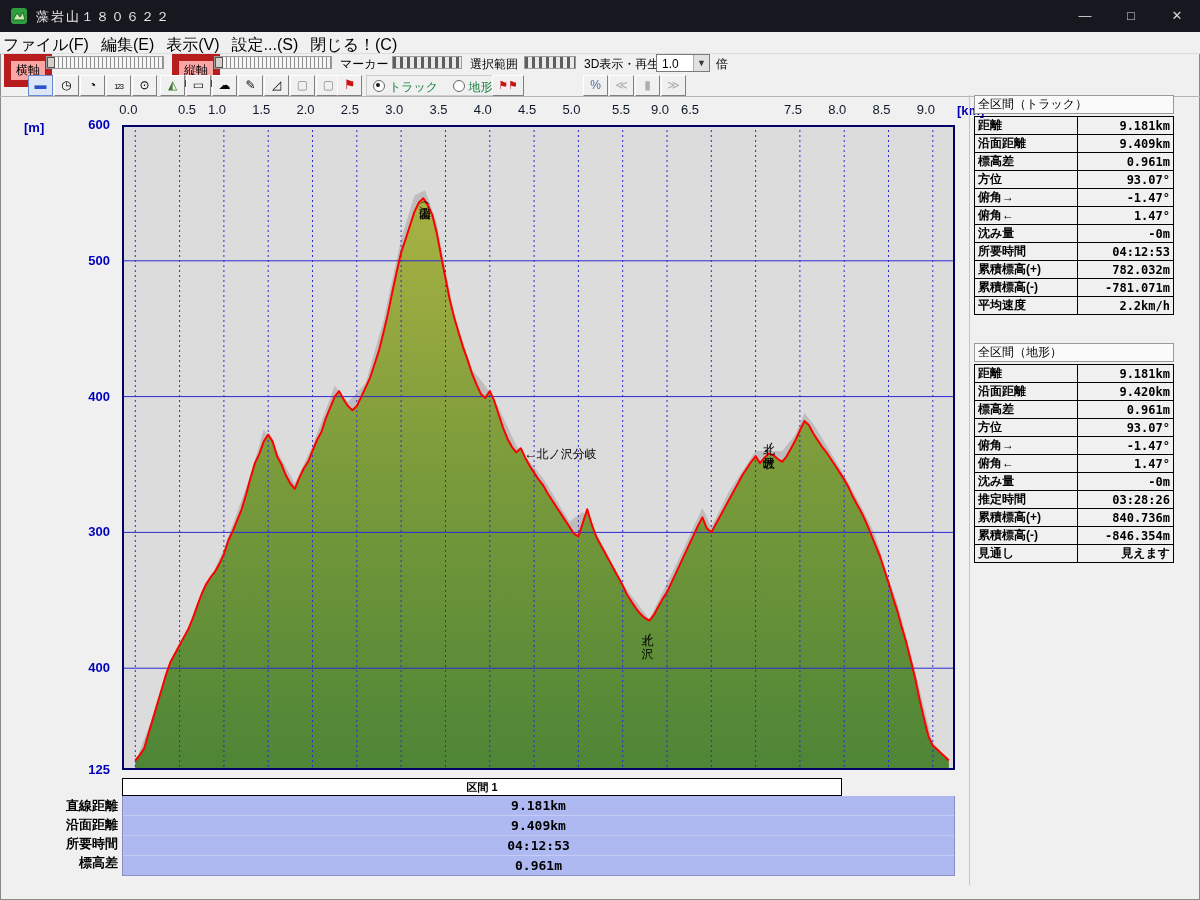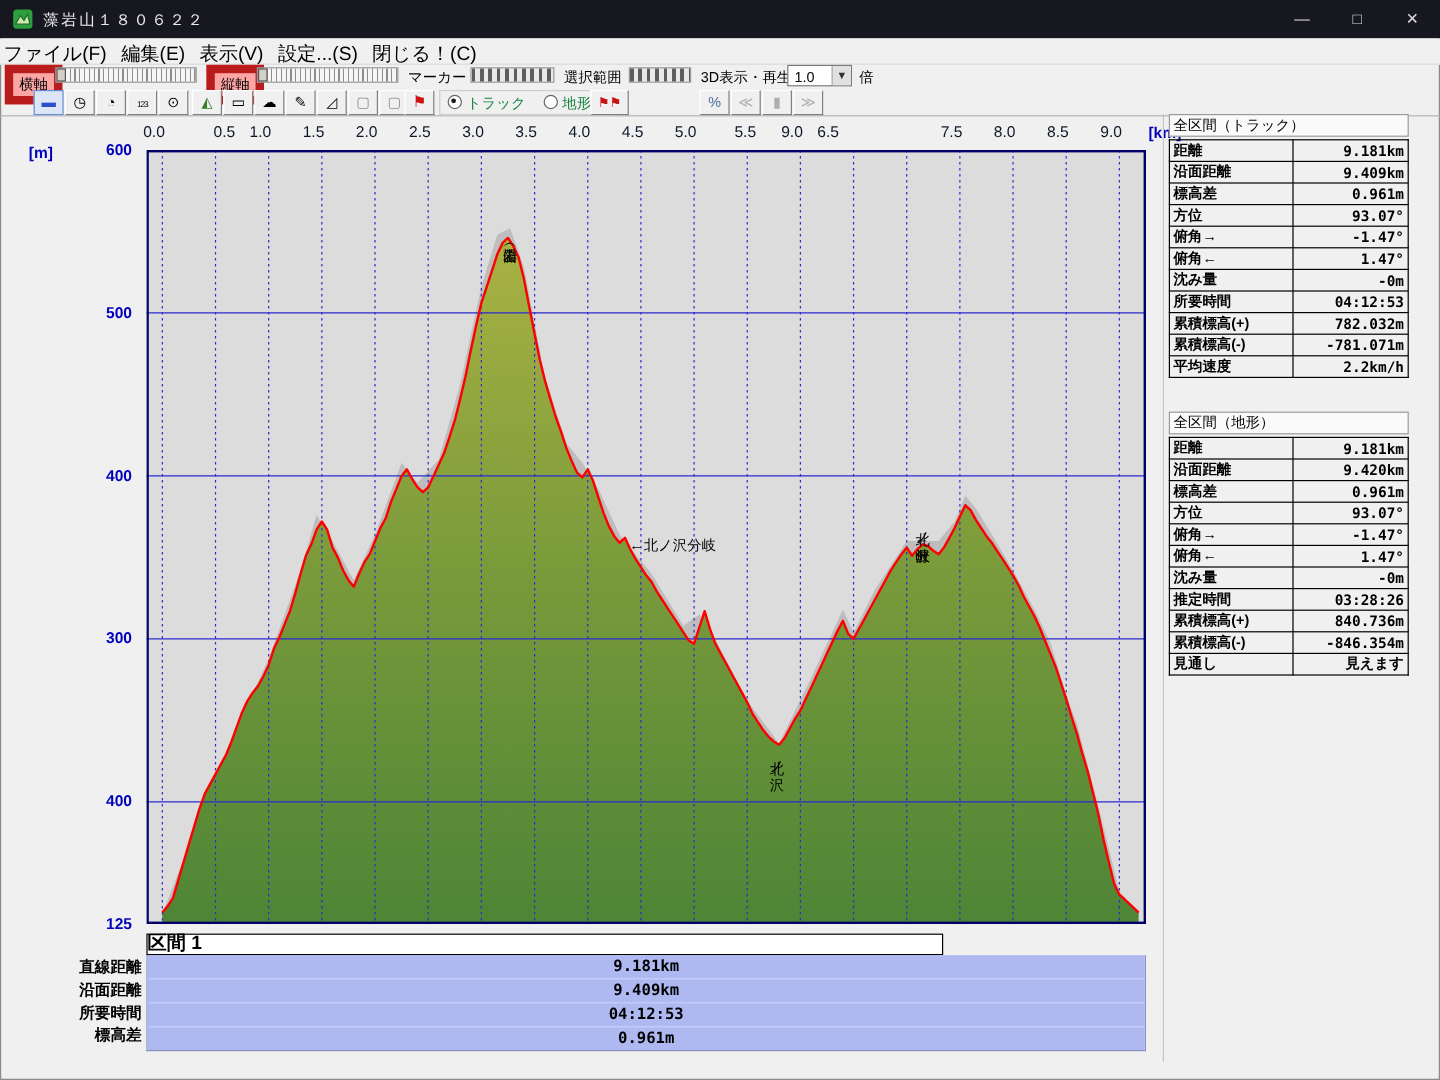--- a/index.html
+++ b/index.html
@@ -49,22 +49,22 @@
   #y-ticks{position:absolute;left:58px;top:125px;width:58px;height:645px}
   .y-tick{position:absolute;right:6px;width:52px;text-align:right;font-weight:bold;font-size:13px;color:#0000bb}
 
   
   #profile-svg{position:absolute;left:122px;top:125px}
   #annotations{position:absolute;left:122px;top:125px;width:833px;height:645px;pointer-events:none}
   .ann{position:absolute;font-size:12px;color:#000;white-space:nowrap}
   .v-above,.v-below{writing-mode:vertical-rl}
 
   
-  #bottom-header{position:absolute;left:122px;top:778px;width:664px;height:18px;background:#ffffff;border:1px solid #000;
-                 box-sizing:border-box;font-weight:bold;font-size:16px;line-height:16px}
+  #bottom-header{position:absolute;left:122px;top:778px;width:720px;height:18px;background:#ffffff;border:1px solid #000;
+                 box-sizing:border-box;text-align:center;font-weight:bold;font-size:11px;line-height:16px}
   #bottom-values{position:absolute;left:122px;top:796px;width:833px;border:1px solid #8890c0;border-top:none;box-sizing:border-box}
   .b-value{height:19px;background:#aeb9f2;border-bottom:1px solid #c3cbf6;text-align:center;
            font-family:"DejaVu Sans Mono",monospace;font-weight:bold;font-size:13px;line-height:19px}
   .b-value:last-child{border-bottom:none}
   #bottom-labels{position:absolute;left:16px;top:796px;width:102px;text-align:right}
   .b-label{height:19px;font-weight:bold;font-size:13px;line-height:19px}
 
   
   #divider{position:absolute;left:969px;top:95px;width:1px;height:790px;background:#c6c6c6}
   #right-panel{position:absolute;left:974px;top:95px;width:200px}

